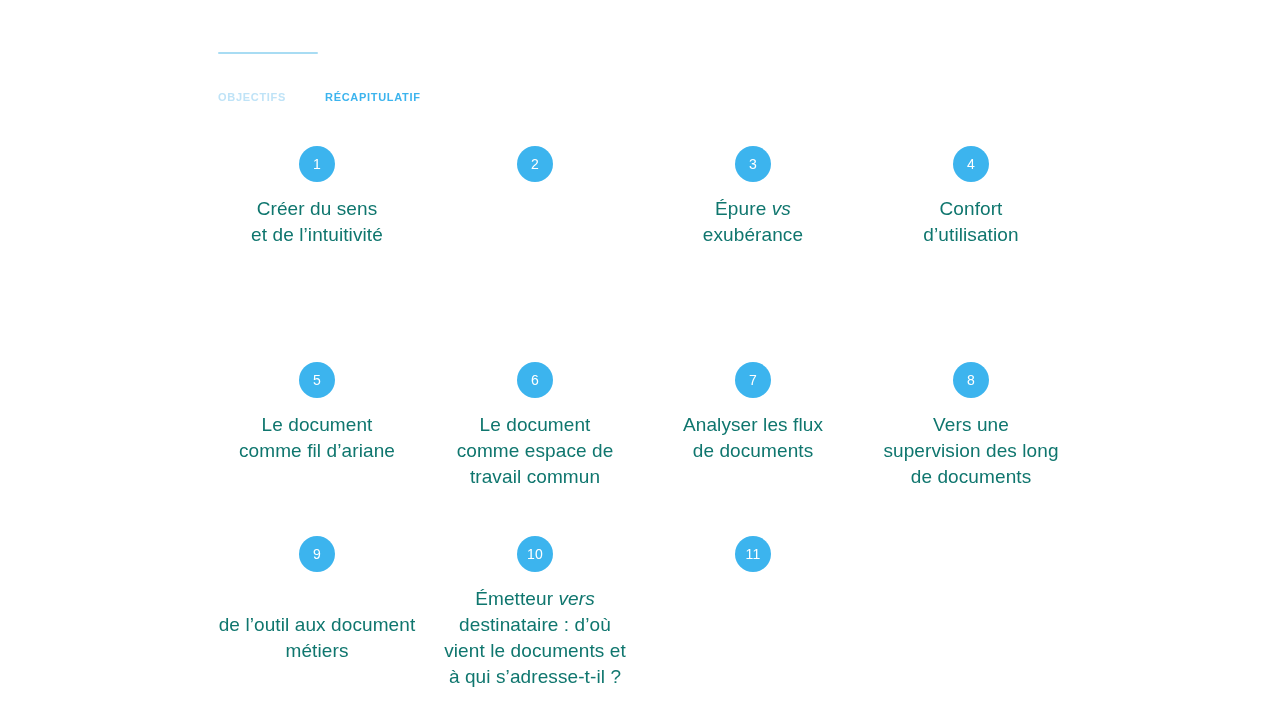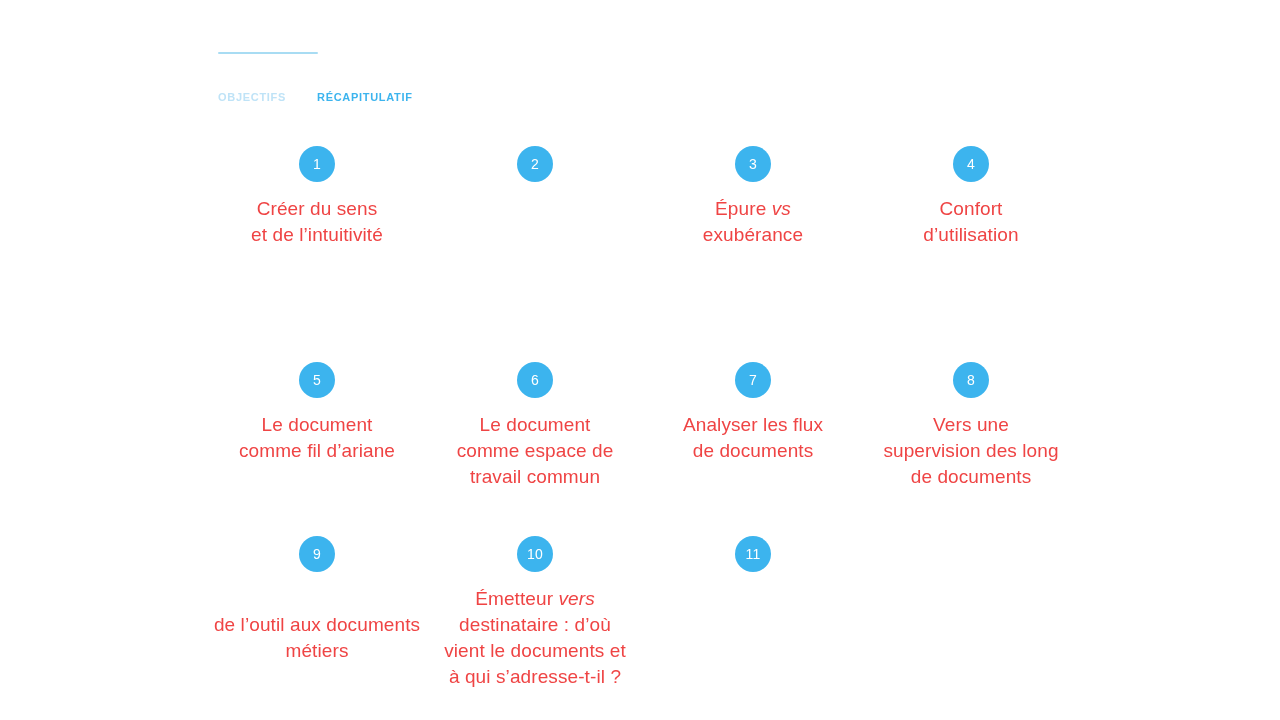--- a/index.html
+++ b/index.html
@@ -32,21 +32,21 @@
   .header-rule {
     width: 100px;
     height: 2px;
     background: #a8dcf3;
     border-radius: 1px;
   }
   .tabs {
     margin-top: 37px;
     display: flex;
     align-items: baseline;
-    gap: 0px;
+    gap: 8px;
   }
   .tab {
     font-size: 11px;
     font-weight: bold;
     letter-spacing: 0.7px;
     line-height: 13px;
     white-space: nowrap;
   }
   .tab-objectifs {
     color: #bfe3f7;
@@ -91,21 +91,21 @@
     justify-content: center;
     font-size: 14px;
     line-height: 1;
     font-weight: 400;
     letter-spacing: 0.2px;
     flex: 0 0 auto;
   }
 
   .caption {
     margin-top: 14px;
-    color: #ef4444;
+    color: #0f766e;
     font-size: 19px;
     line-height: 26px;
     text-align: center;
     font-weight: 400;
     letter-spacing: 0.1px;
     width: 218px;
   }
   .caption em {
     font-style: italic;
   }
@@ -155,21 +155,21 @@
           <div class="caption"><span>Analyser les flux</span><br><span>de documents</span></div>
         </div>
         <div class="cell">
           <div class="badge">8</div>
           <div class="caption"><span>Vers une</span><br><span>supervision des long</span><br><span>de documents</span></div>
         </div>
       </div>
     <div class="row row-3">
         <div class="cell">
           <div class="badge">9</div>
-          <div class="caption"><br><span>de l’outil aux documents</span><br><span>métiers</span></div>
+          <div class="caption"><br><span>de l’outil aux document</span><br><span>métiers</span></div>
         </div>
         <div class="cell">
           <div class="badge">10</div>
           <div class="caption"><span>Émetteur </span><em>vers</em><br><span>destinataire : d’où</span><br><span>vient le documents et</span><br><span>à qui s’adresse-t-il ?</span></div>
         </div>
         <div class="cell">
           <div class="badge">11</div>
         </div>
         <div class="cell empty"></div>
       </div>

